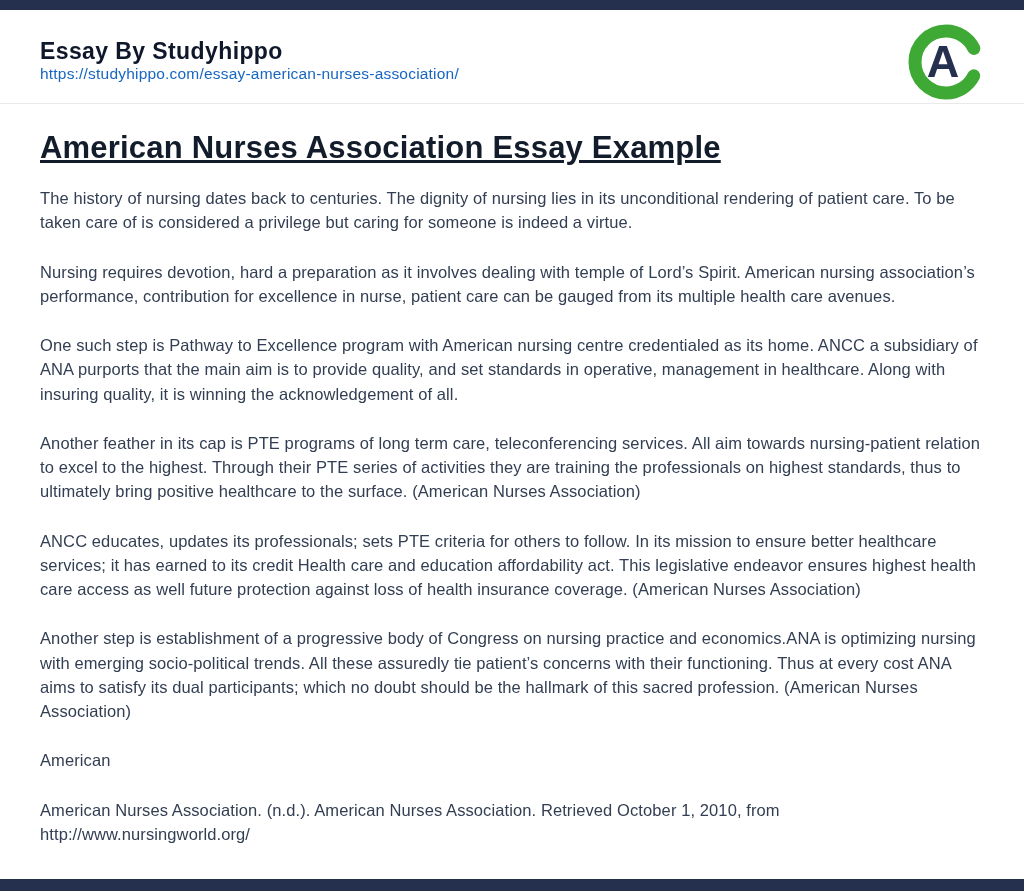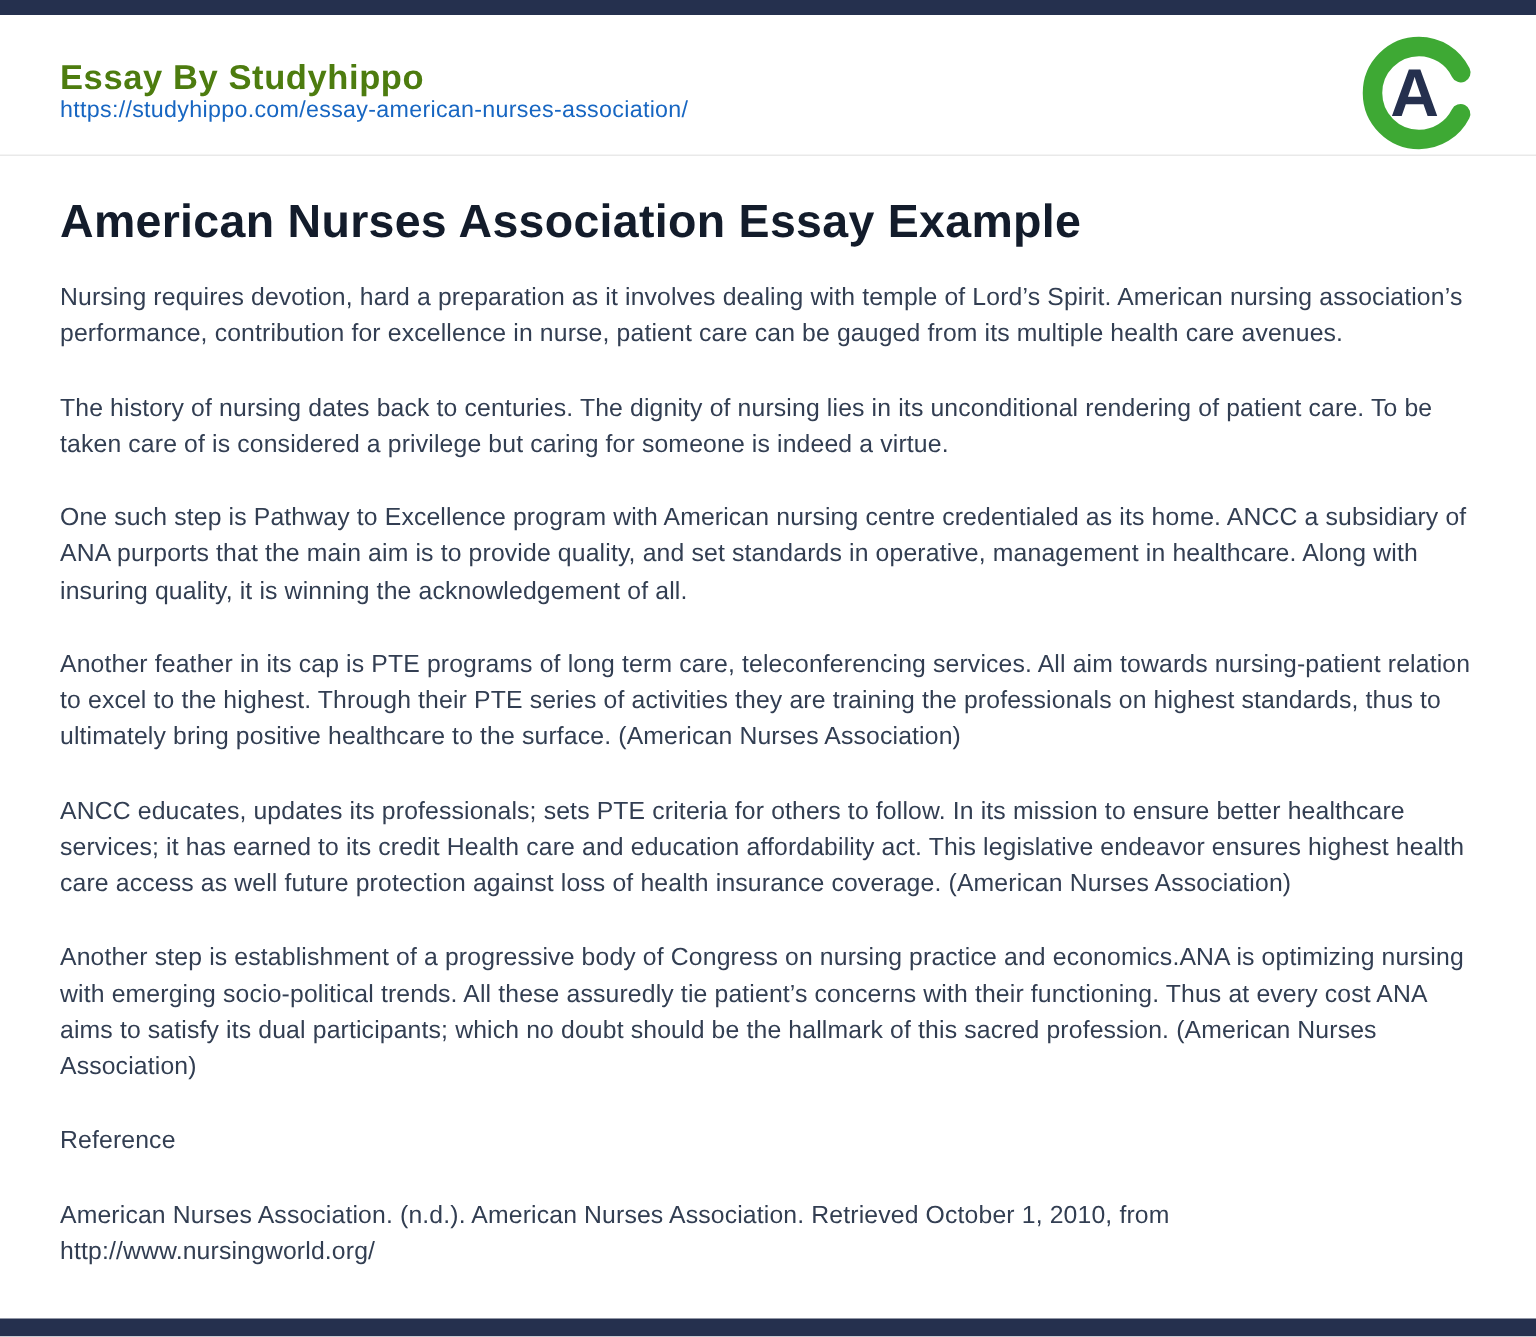--- a/index.html
+++ b/index.html
@@ -25,21 +25,21 @@
     height: 12px;
     background: #25304e;
   }
   header {
     position: relative;
     padding: 22px 40px 20px 40px;
     border-bottom: 1px solid #e9e9e9;
   }
   .site-title {
     margin: 6px 0 0 0;
-    color: #4d7c0f;
+    color: #0f172a;
     font-size: 23px;
     font-weight: 700;
     letter-spacing: 0.4px;
   }
   .source-url {
     display: inline-block;
     color: #1766c2;
     font-size: 15.5px;
     text-decoration: none;
     letter-spacing: 0.2px;
@@ -53,20 +53,21 @@
   }
   main {
     padding: 20px 42px 0 40px;
   }
   h1.essay-title {
     margin: 6px 0 20px 0;
     color: #131c2b;
     font-size: 31px;
     font-weight: 700;
     letter-spacing: 0.2px;
+    text-decoration: underline;
   }
   main p {
     margin: 0 0 25px 0;
     color: #323e52;
     font-size: 16.5px;
     line-height: 1.47;
     letter-spacing: 0.1px;
     max-width: 944px;
   }
 </style>
@@ -83,24 +84,24 @@
     <svg width="80" height="80" viewBox="0 0 80 80" aria-hidden="true">
       <circle cx="40" cy="40" r="31" fill="none" stroke="#3ea934" stroke-width="13" stroke-linecap="round" stroke-dasharray="166 28.8" stroke-dashoffset="180.4"></circle>
       <text x="37" y="55" text-anchor="middle" font-family="Liberation Sans, sans-serif" font-size="45" font-weight="bold" fill="#25304e">A</text>
     </svg>
   </div>
 </header>
 
 <main>
   <h1 class="essay-title">American Nurses Association Essay Example</h1>
 
+  <p>The history of nursing dates back to centuries. The dignity of nursing lies in its unconditional rendering of patient care. To be taken care of is considered a privilege but caring for someone is indeed a virtue.</p>
   <p>Nursing requires devotion, hard a preparation as it involves dealing with temple of Lord’s Spirit. American nursing association’s performance, contribution for excellence in nurse, patient care can be gauged from its multiple health care avenues.</p>
-  <p>The history of nursing dates back to centuries. The dignity of nursing lies in its unconditional rendering of patient care. To be taken care of is considered a privilege but caring for someone is indeed a virtue.</p>
   <p>One such step is Pathway to Excellence program with American nursing centre credentialed as its home. ANCC a subsidiary of ANA purports that the main aim is to provide quality, and set standards in operative, management in healthcare. Along with insuring quality, it is winning the acknowledgement of all.</p>
   <p>Another feather in its cap is PTE programs of long term care, teleconferencing services. All aim towards nursing-patient relation to excel to the highest. Through their PTE series of activities they are training the professionals on highest standards, thus to ultimately bring positive healthcare to the surface. (American Nurses Association)</p>
   <p>ANCC educates, updates its professionals; sets PTE criteria for others to follow. In its mission to ensure better healthcare services; it has earned to its credit Health care and education affordability act. This legislative endeavor ensures highest health care access as well future protection against loss of health insurance coverage. (American Nurses Association)</p>
   <p>Another step is establishment of a progressive body of Congress on nursing practice and economics.ANA is optimizing nursing with emerging socio-political trends. All these assuredly tie patient’s concerns with their functioning. Thus at every cost ANA aims to satisfy its dual participants; which no doubt should be the hallmark of this sacred profession. (American Nurses Association)</p>
 
-  <p>Reference</p>
+  <p>American</p>
   <p>American Nurses Association. (n.d.). American Nurses Association. Retrieved October 1, 2010, from http://www.nursingworld.org/</p>
 </main>
 
 <div class="bottom-bar"></div>
 
 </body></html>

